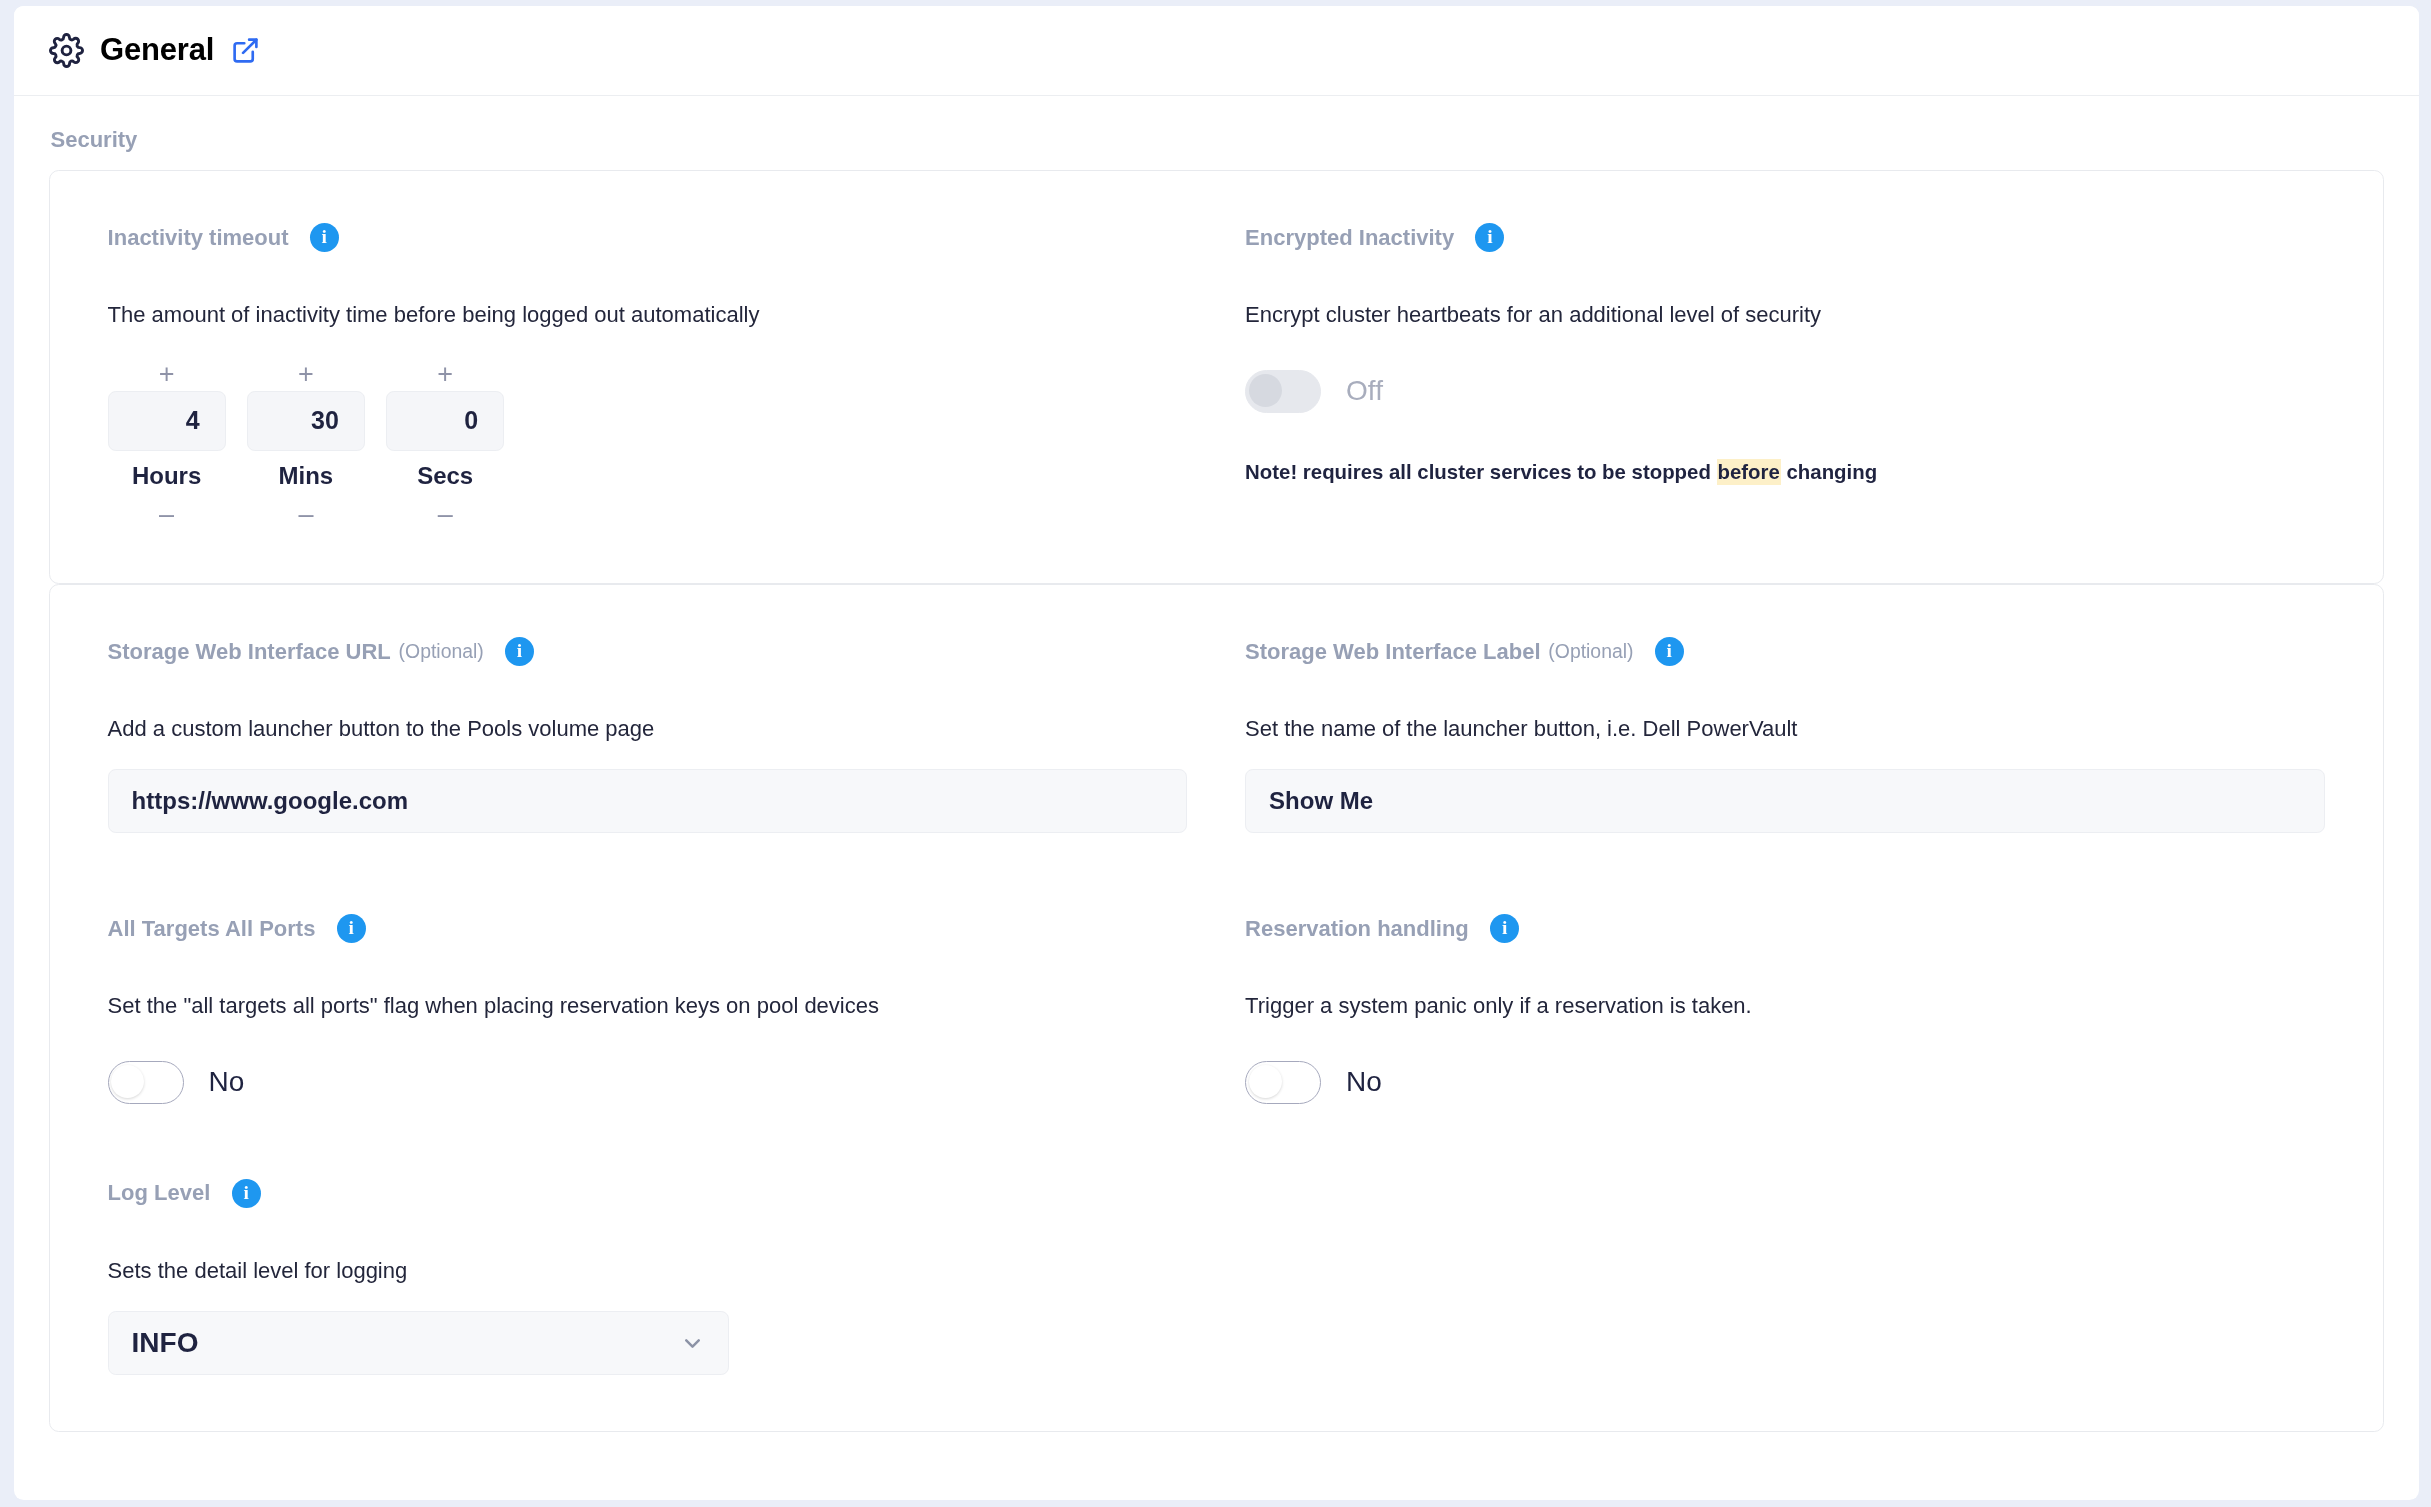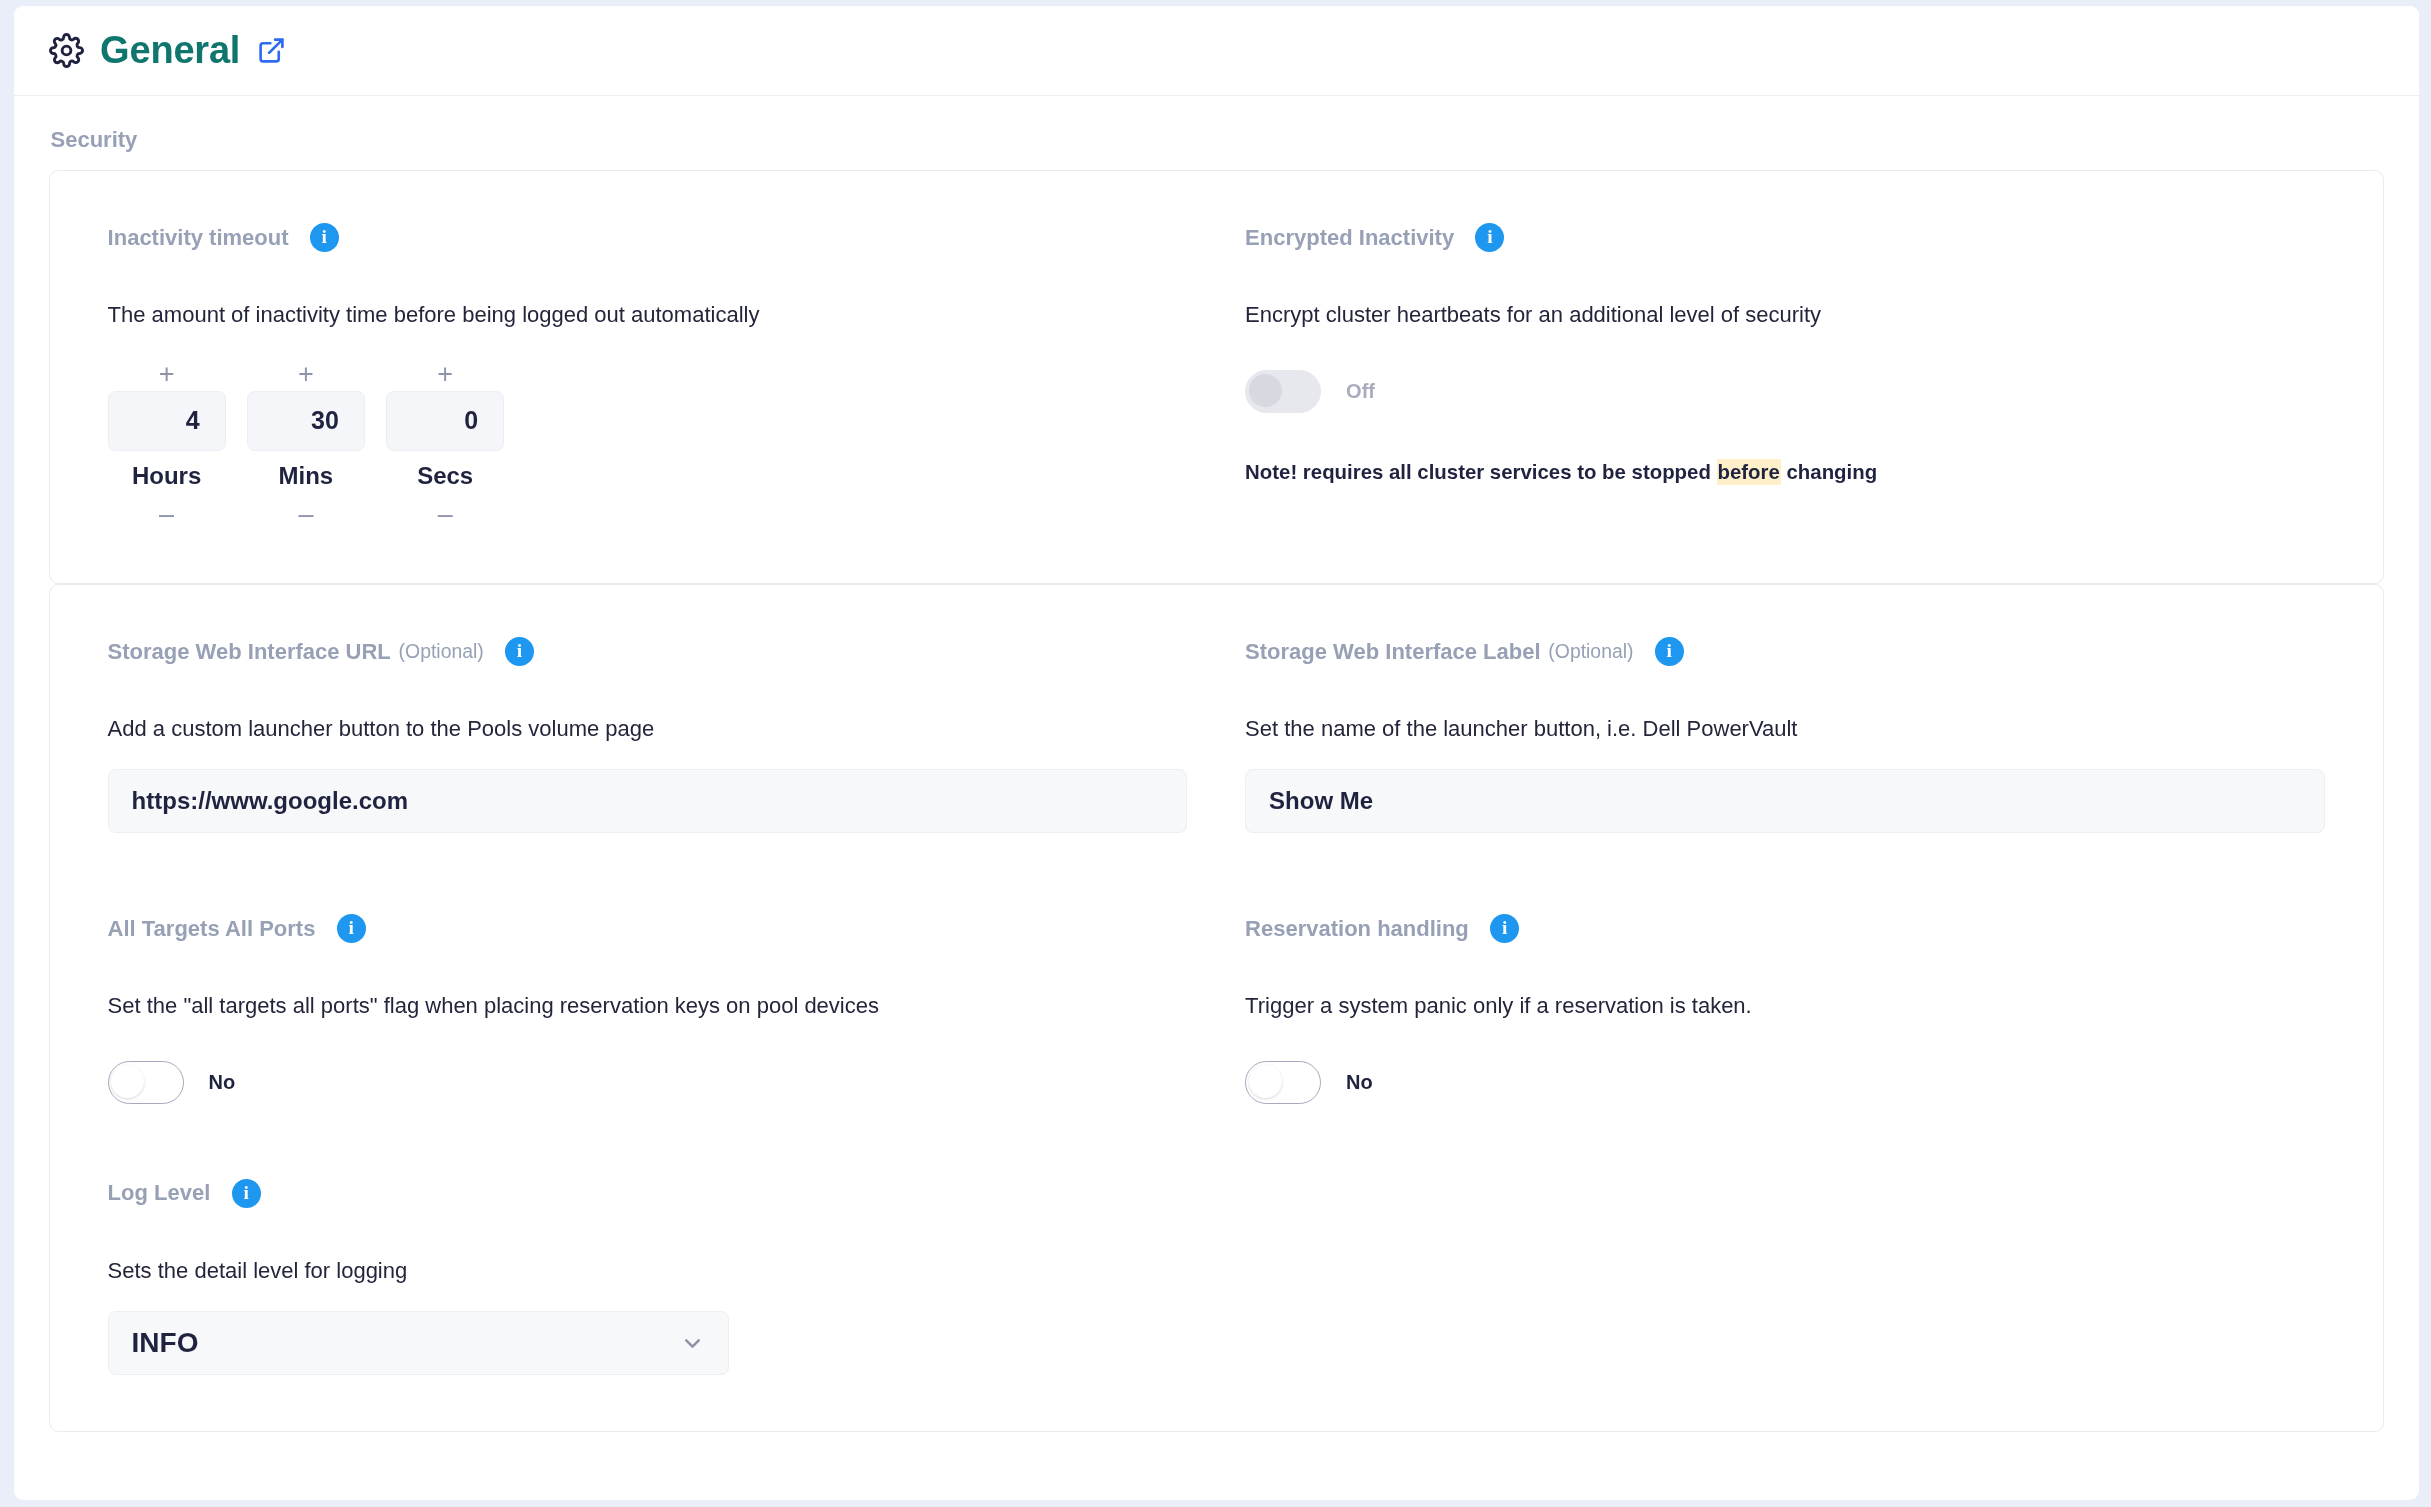--- a/index.html
+++ b/index.html
@@ -27,23 +27,23 @@
   .header {
     height: 90px;
     display: flex;
     align-items: center;
     padding-left: 35px;
     border-bottom: 1.9px solid #eceef1;
     background: #fff;
   }
   .gear-icon { width: 35px; height: 35px; flex: 0 0 auto; }
   .header-title {
-    font-size: 38px;
-    font-weight: bold;
-    color: #0f766e;
+    font-size: 31px;
+    font-weight: bold;
+    color: #000000;
     margin-left: 16.5px;
     letter-spacing: -0.2px;
   }
   .external-link-icon {
     width: 29px; height: 29px;
     margin-left: 16.5px;
     flex: 0 0 auto;
     cursor: pointer;
   }
 
@@ -199,22 +199,22 @@
   }
   .toggle.enabled .knob {
     background: #ffffff;
     box-shadow: 0 1px 2.9px rgba(0,0,0,0.16);
   }
   .toggle.disabled .knob {
     background: #d6d9e0;
   }
   .toggle-text {
     margin-left: 25px;
-    font-size: 20px;
-    font-weight: bold;
+    font-size: 28px;
+    font-weight: normal;
     color: #1f2340;
   }
   .toggle-text.off { color: #a8adbd; }
 
   
   .note {
     margin-top: 47px;
     font-size: 20.4px;
     font-weight: bold;
     color: #1f2340;

